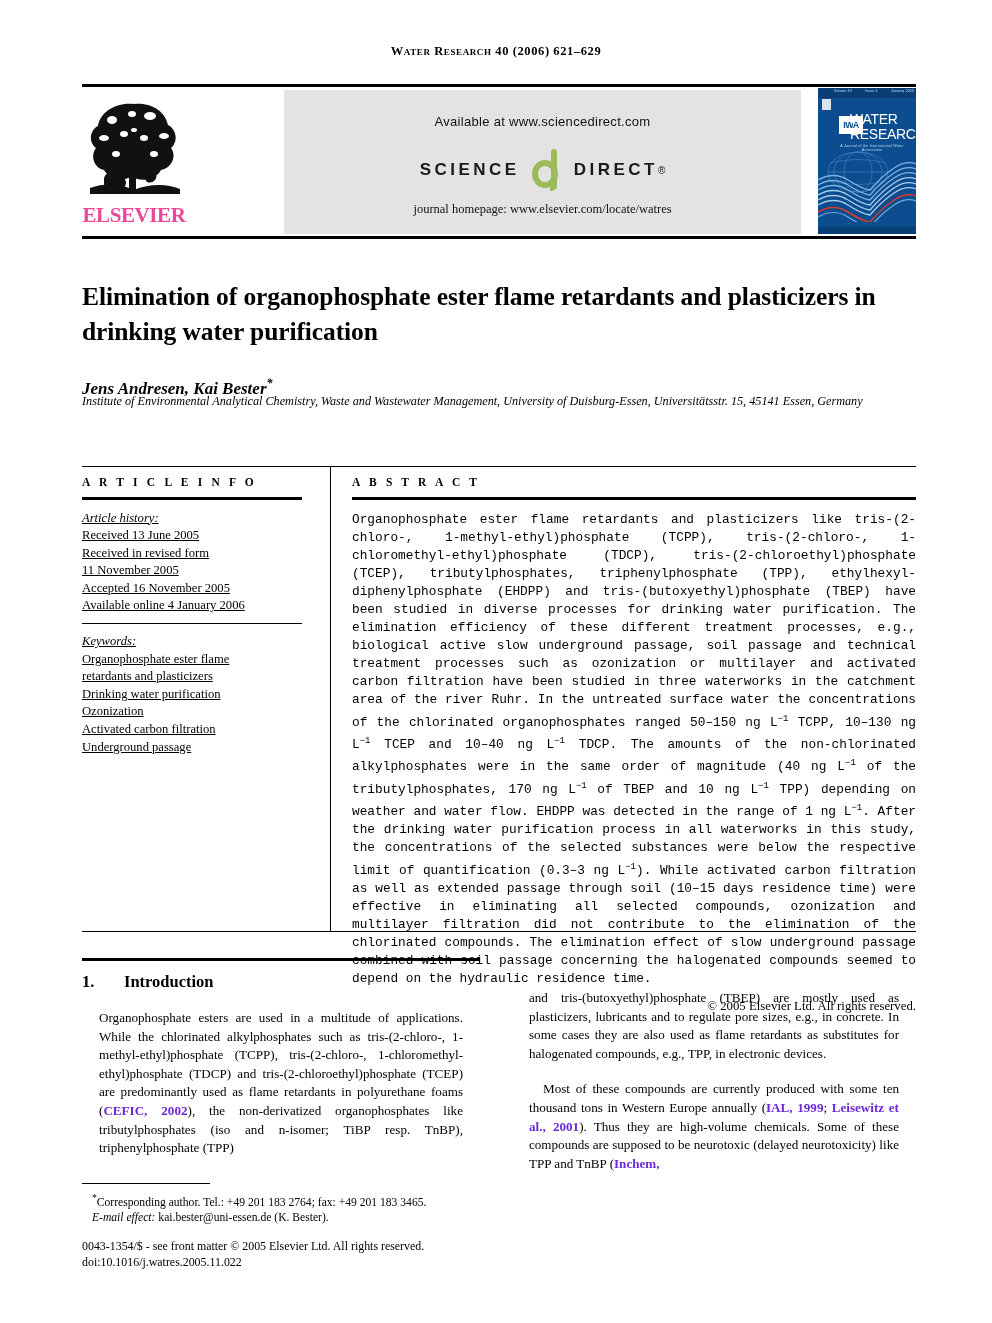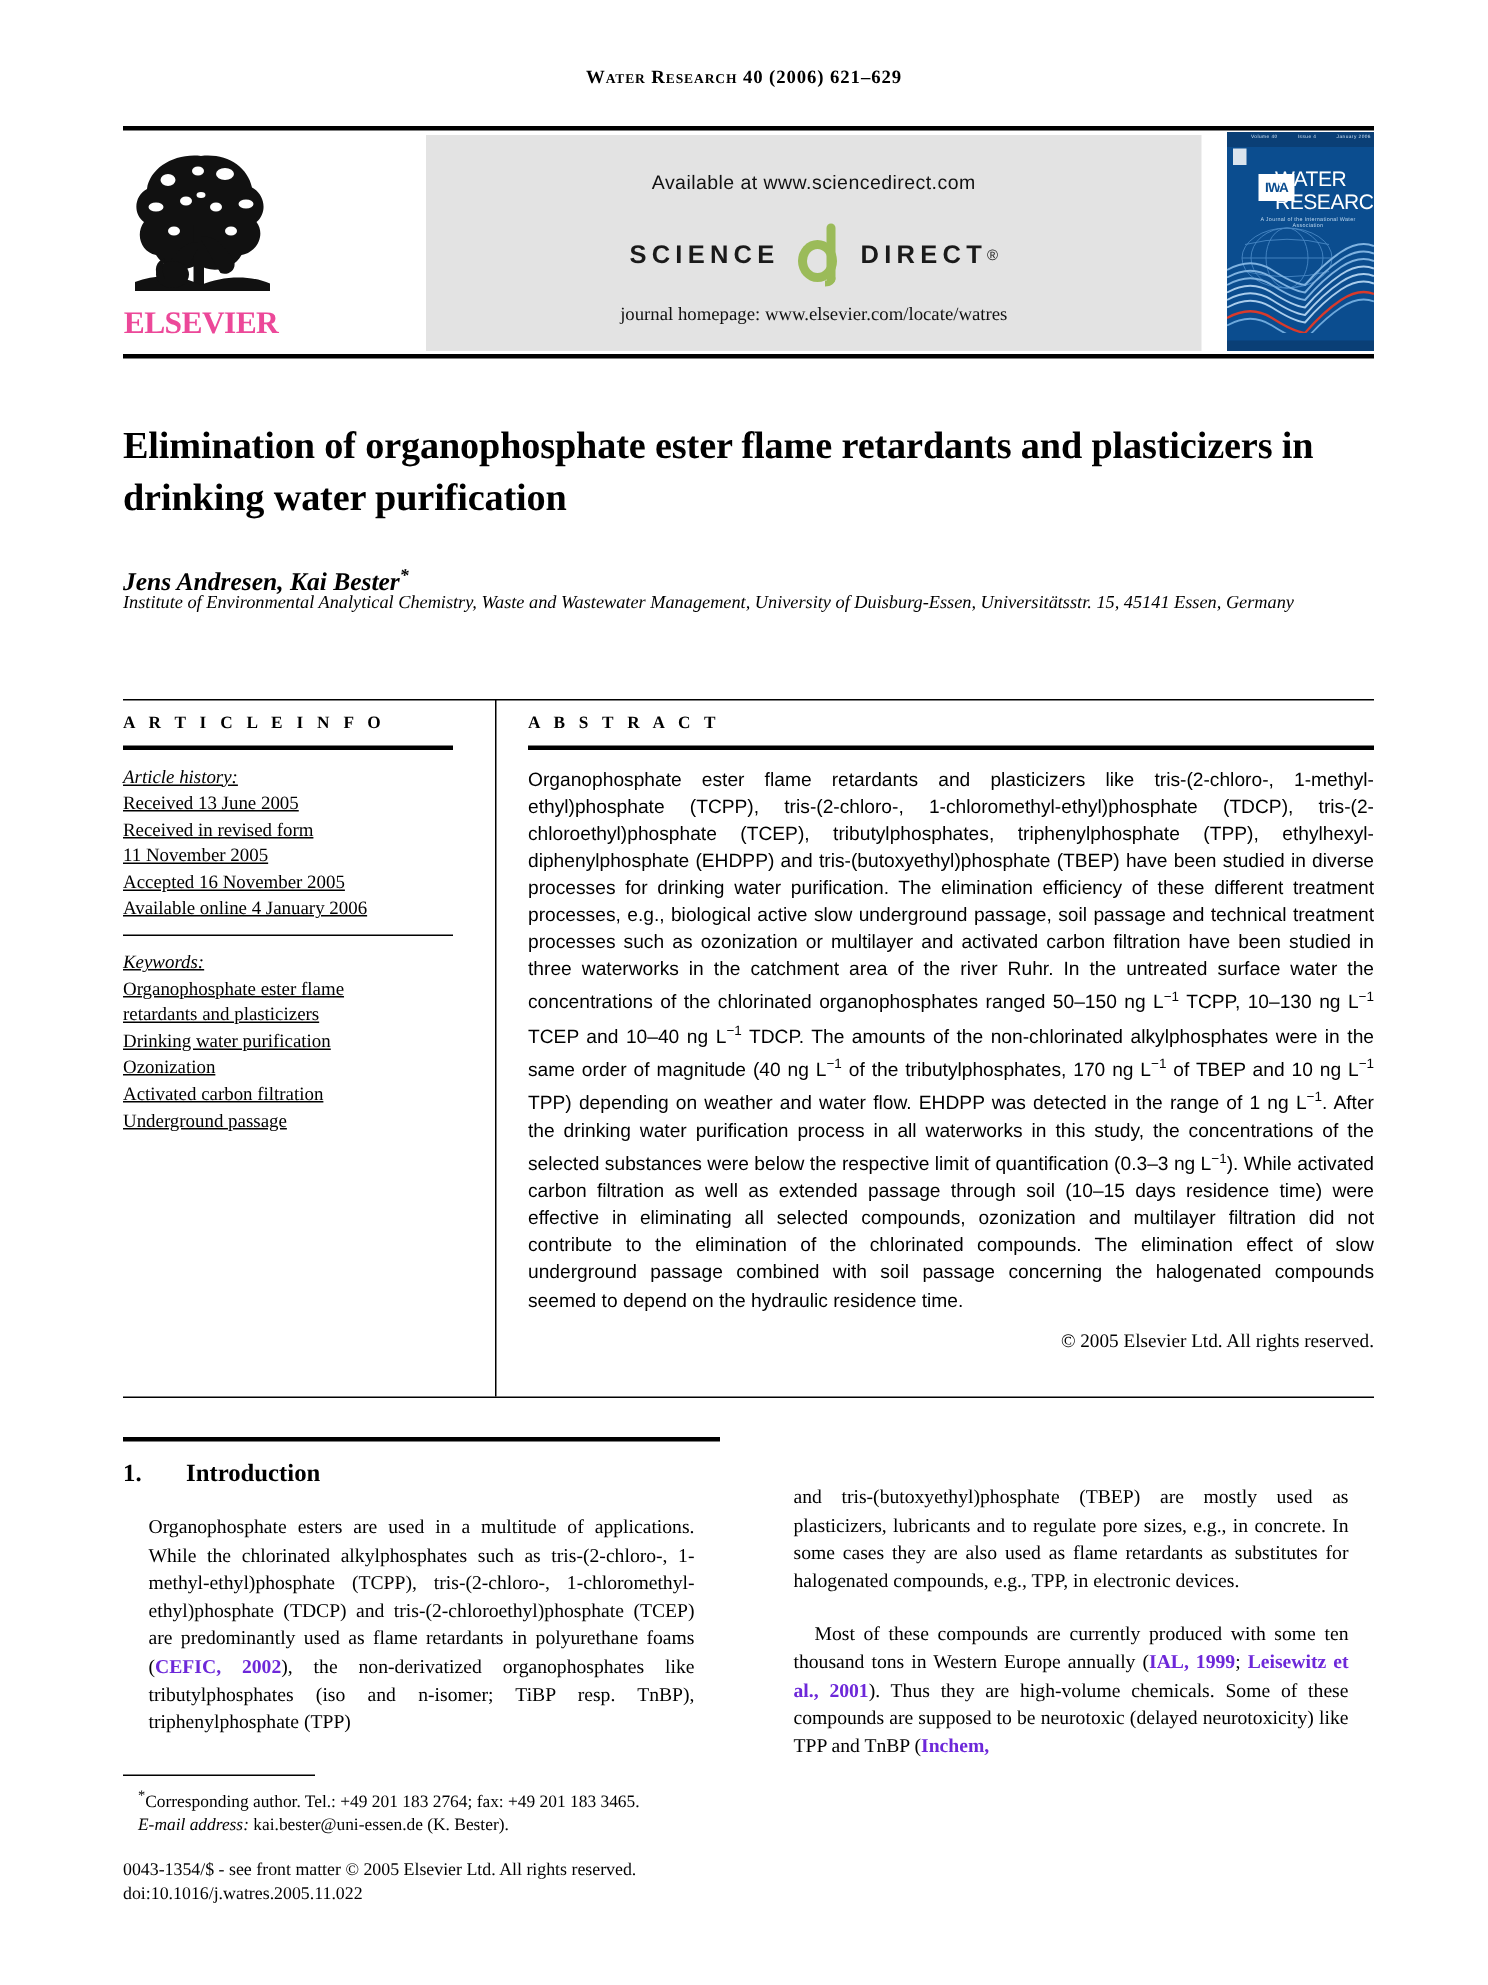--- a/index.html
+++ b/index.html
@@ -308,21 +308,21 @@
     left: 352px; top: 476px;
     width: 564px;
   }
   .abstract-rule {
     width: 564px;
     height: 2.5px;
     background: #000;
     margin: 9px 0 11px 0;
   }
   .abstract-body {
-    font-family: Liberation Sans, sans-serif;
+    font-family: Liberation Mono, monospace;
     font-size: 12.8px;
     line-height: 18.1px;
     text-align: justify;
     hyphens: none;
   }
   .abstract-copy {
     margin-top: 11px;
     text-align: right;
     font-family: "Liberation Serif", serif;
     font-size: 12.8px;
@@ -540,20 +540,20 @@
   <div class="col-right">
     <div class="body-text">
       <p>and tris-(butoxyethyl)phosphate (TBEP) are mostly used as plasticizers, lubricants and to regulate pore sizes, e.g., in concrete. In some cases they are also used as flame retardants as substitutes for halogenated compounds, e.g., TPP, in electronic devices.</p>
       <p><span>Most of these compounds are currently produced with some ten thousand tons in Western Europe annually (</span><span class="cite">IAL, 1999</span><span>; </span><span class="cite">Leisewitz et al., 2001</span><span>). Thus they are high-volume chemicals. Some of these compounds are supposed to be neurotoxic (delayed neurotoxicity) like TPP and TnBP (</span><span class="cite">Inchem,</span></p>
     </div>
   </div>
 
   <div class="footnote-rule"></div>
   <div class="footnote">
     <div class="indent"><sup>*</sup><span>Corresponding author. Tel.: +49 201 183 2764; fax: +49 201 183 3465.</span></div>
-    <div class="indent"><span class="ital">E-mail address:</span> <span>kai.bester@uni-essen.de (K. Bester).</span></div>
+    <div class="indent"><span class="ital">E-mail effect:</span> <span>kai.bester@uni-essen.de (K. Bester).</span></div>
   </div>
   <div class="imprint">
     <div>0043-1354/$ - see front matter © 2005 Elsevier Ltd. All rights reserved.</div>
     <div>doi:10.1016/j.watres.2005.11.022</div>
   </div>
 
 </div>
 
 </body></html>

